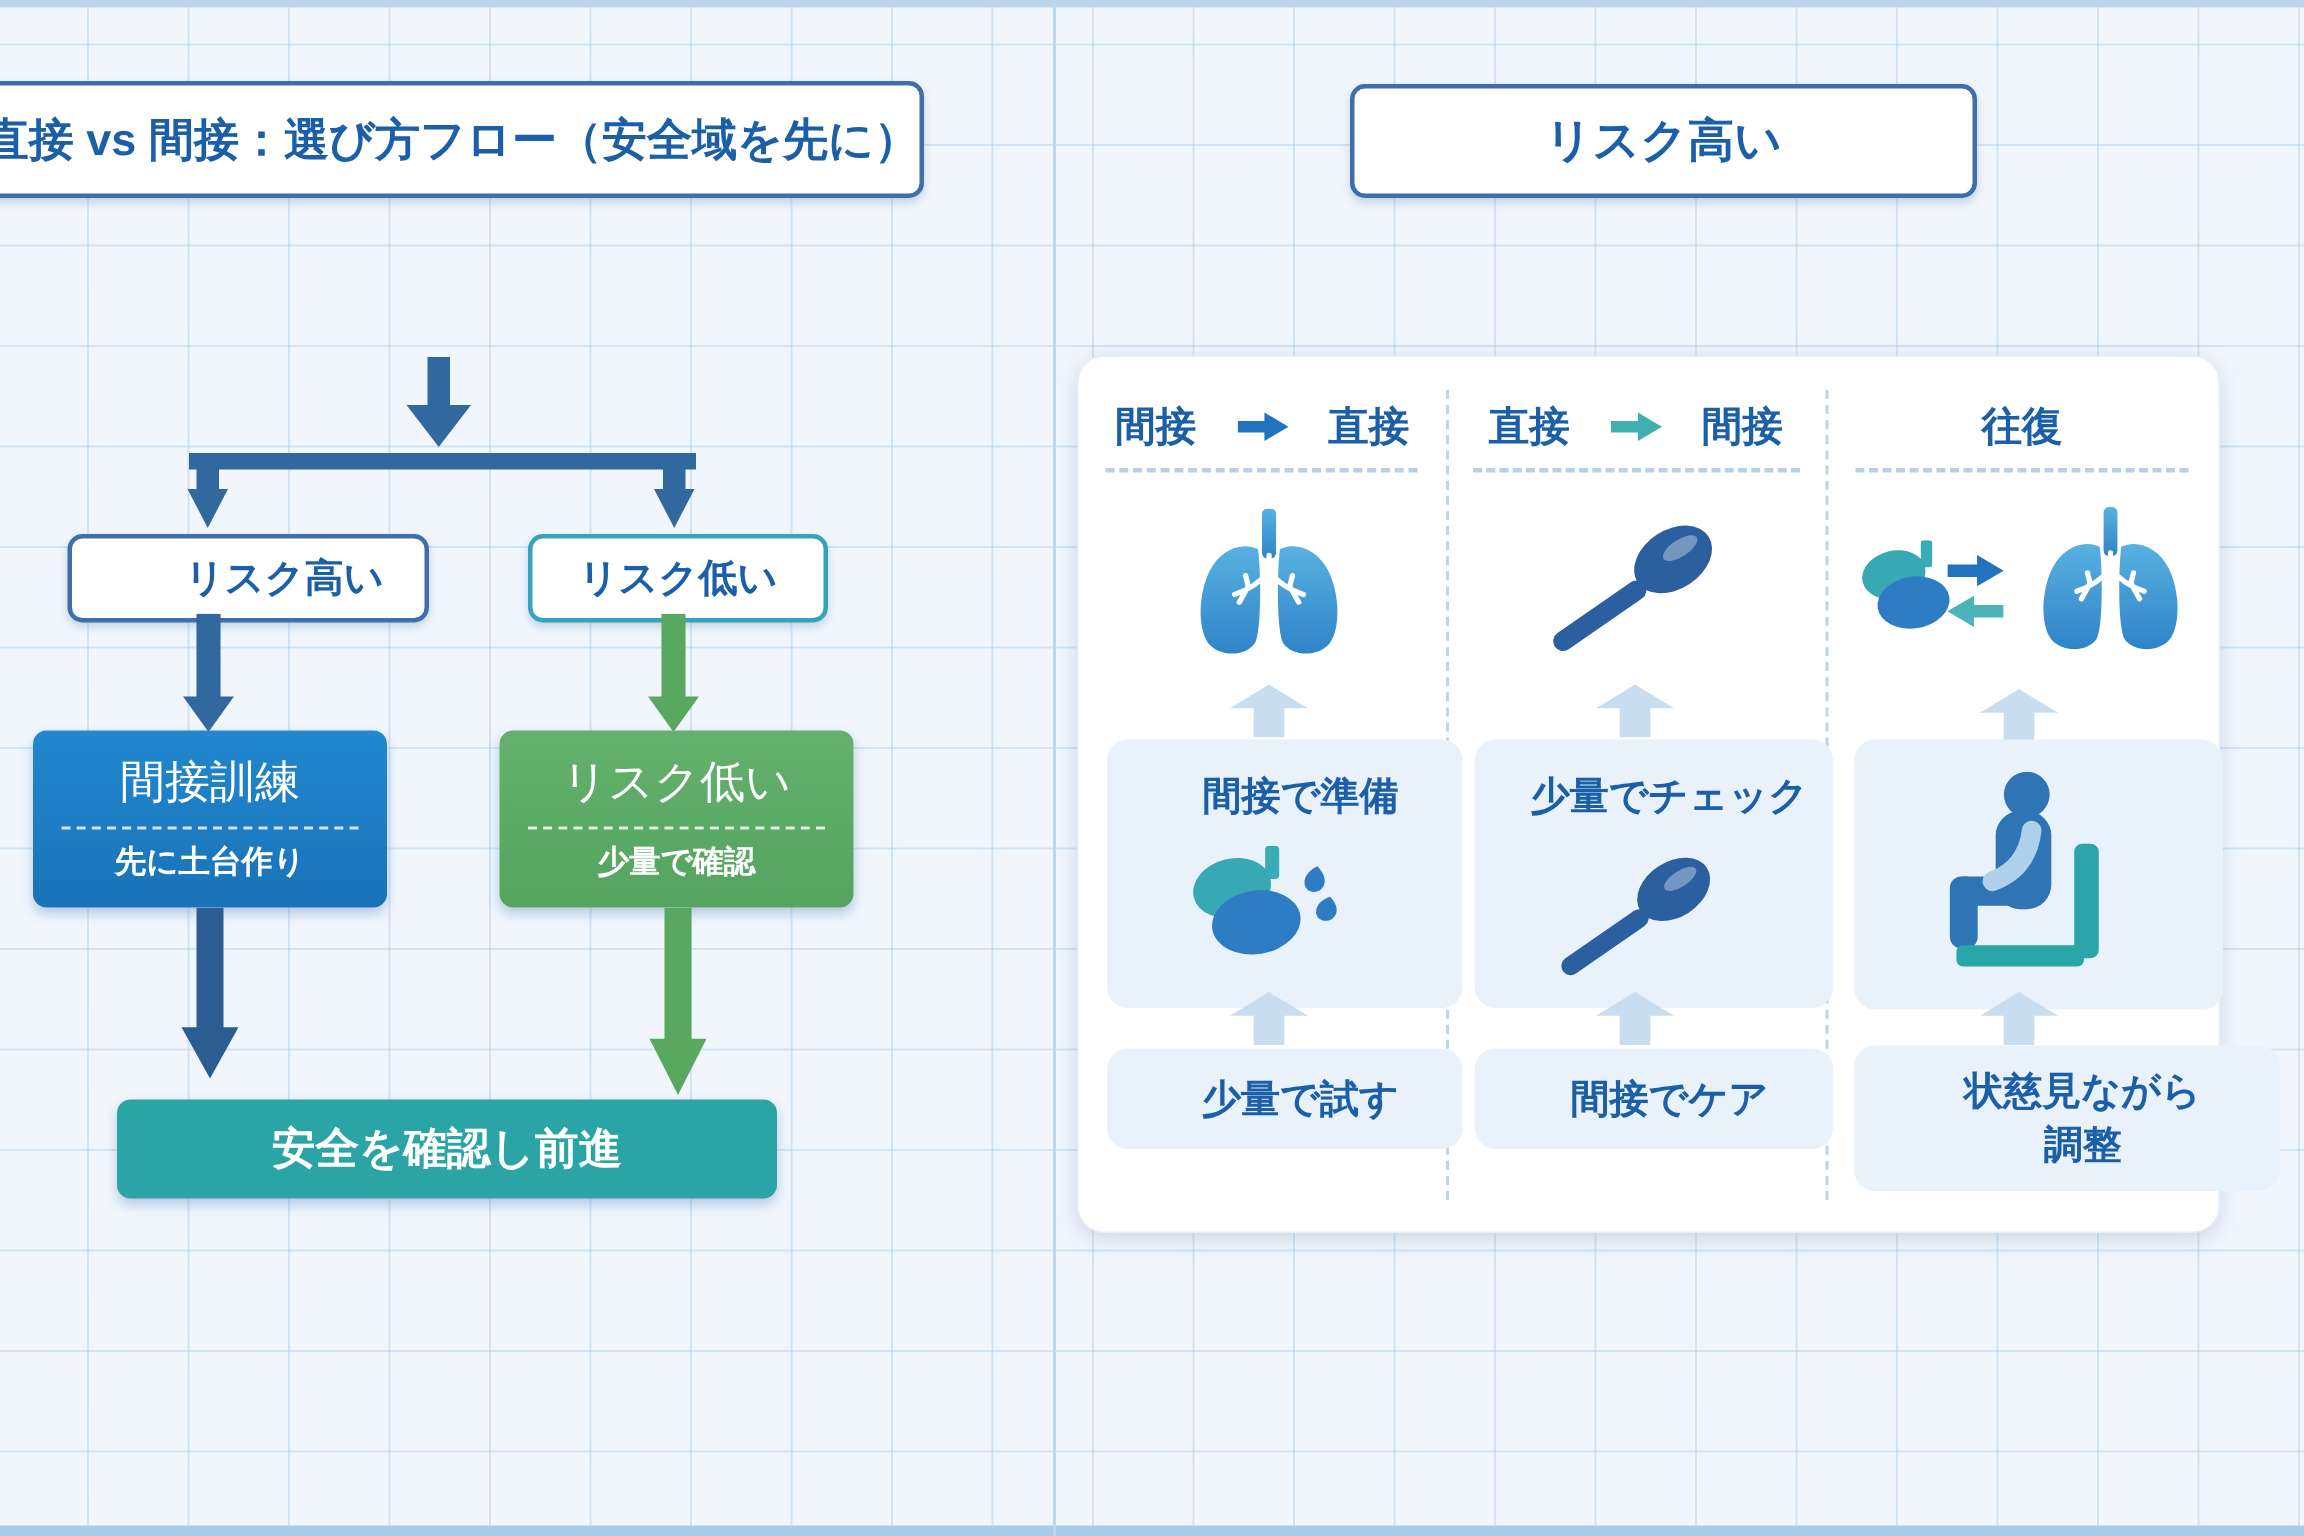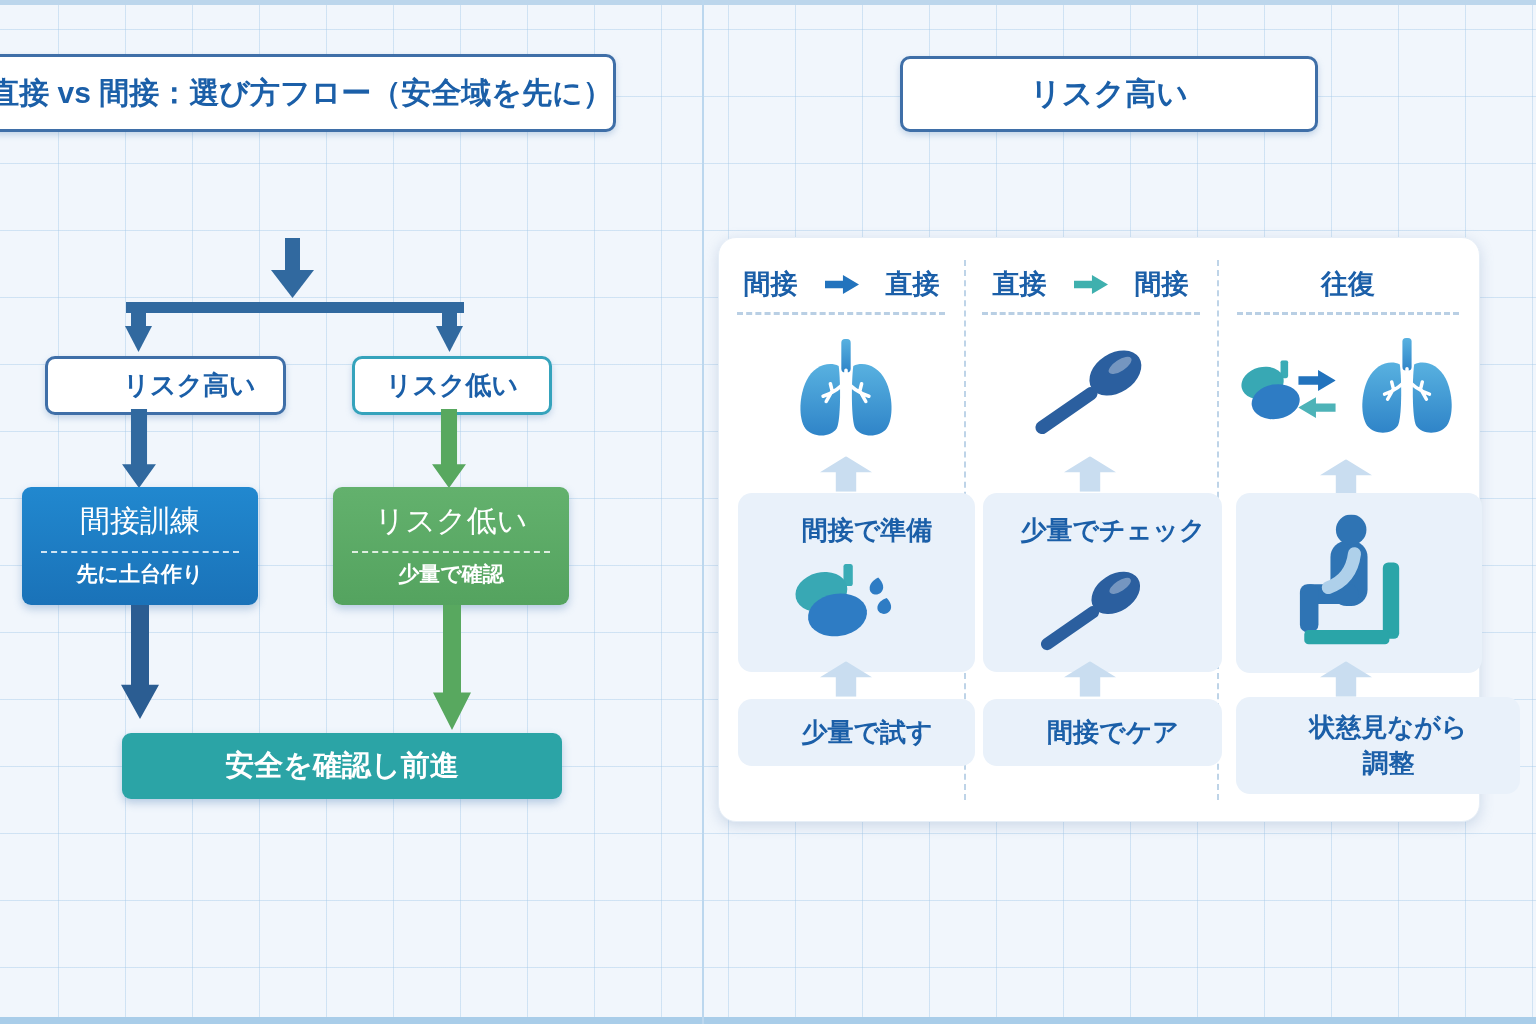--- a/index.html
+++ b/index.html
@@ -30,21 +30,21 @@
   .node-low{left:352px;top:356px;width:194px;height:53px;font-size:26px;border-color:#35a3bc;}
 
   .fill-box{position:absolute;border-radius:9px;color:#fff;text-align:center;
     box-shadow:0 4px 8px rgba(110,150,195,.45);}
   .box-indirect{left:22px;top:487px;width:236px;height:118px;background:linear-gradient(180deg,#2188cf,#1a72b8);}
   .box-direct{left:333px;top:487px;width:236px;height:118px;background:linear-gradient(180deg,#63b16d,#54a35f);}
   .fill-title{font-size:30px;font-weight:normal;margin-top:14px;}
   .fill-divider{width:84%;margin:9px auto 7px;border-top:2px dashed rgba(255,255,255,.8);height:0;}
   .fill-sub{font-size:21px;font-weight:bold;}
   .box-final{left:78px;top:733px;width:440px;height:66px;background:#2ba4a6;
-    display:flex;align-items:center;justify-content:center;font-size:29px;font-weight:bold;margin-left:44px;}
+    display:flex;align-items:center;justify-content:center;font-size:29px;font-weight:bold;}
 
   .arrow{position:absolute;}
   .c-blue{color:#31699f;}
   .c-navy{color:#2b5d92;}
   .c-green{color:#58a85f;}
   .c-light{color:#c9ddf0;}
   .c-hblue{color:#2273bd;}
   .c-hteal{color:#3fb0ae;}
 
   .panel{position:absolute;left:718px;top:237px;width:760px;height:583px;background:#fff;

